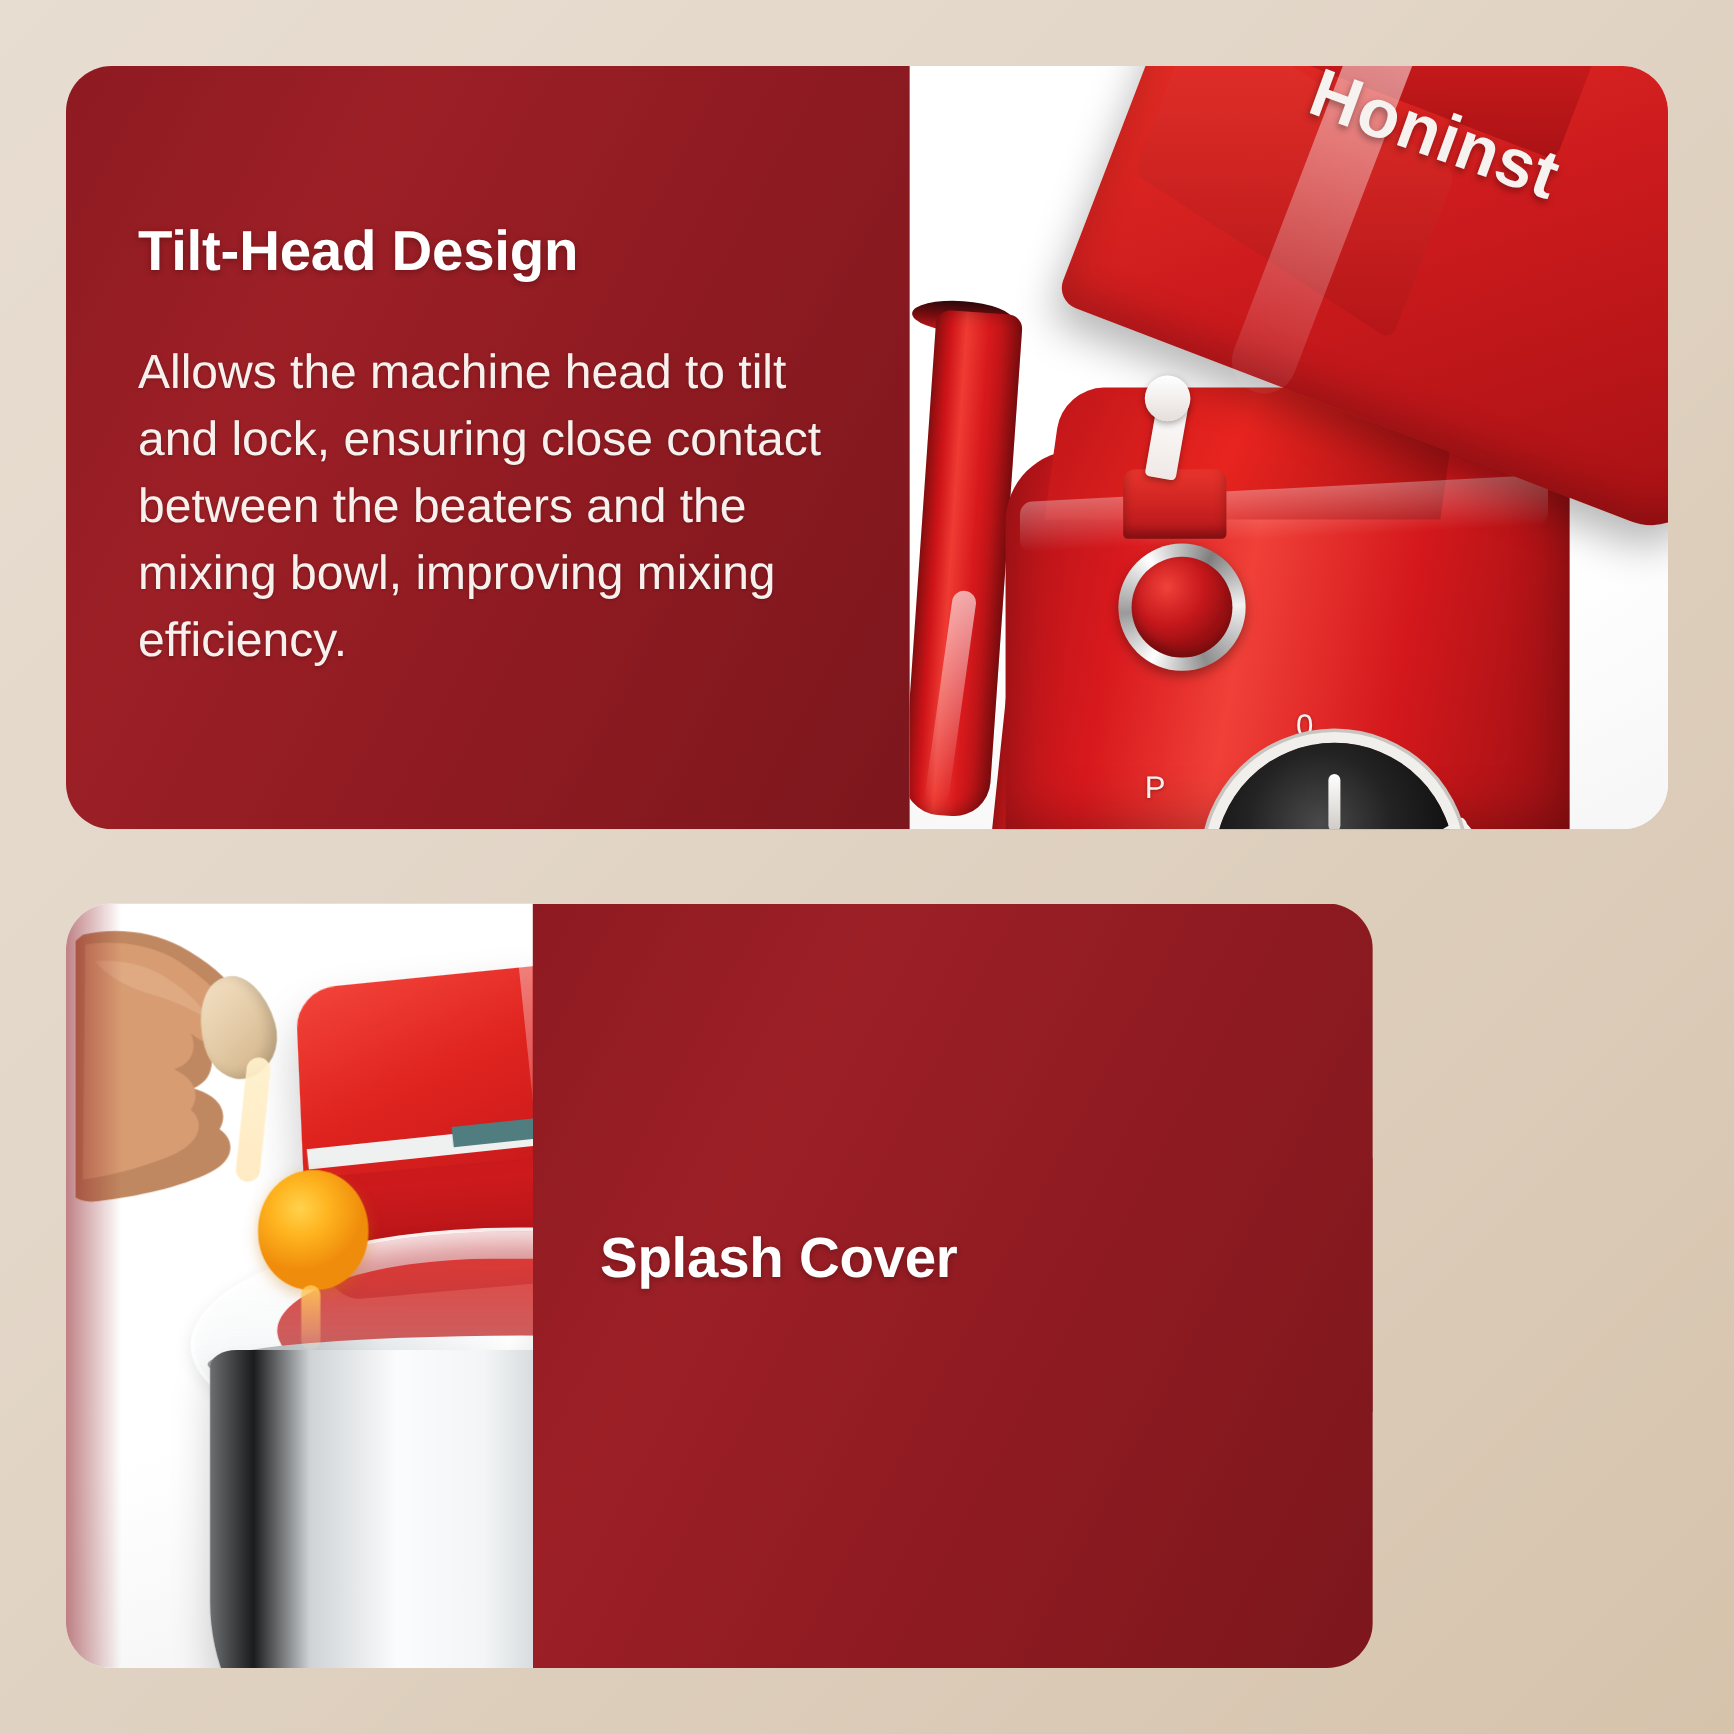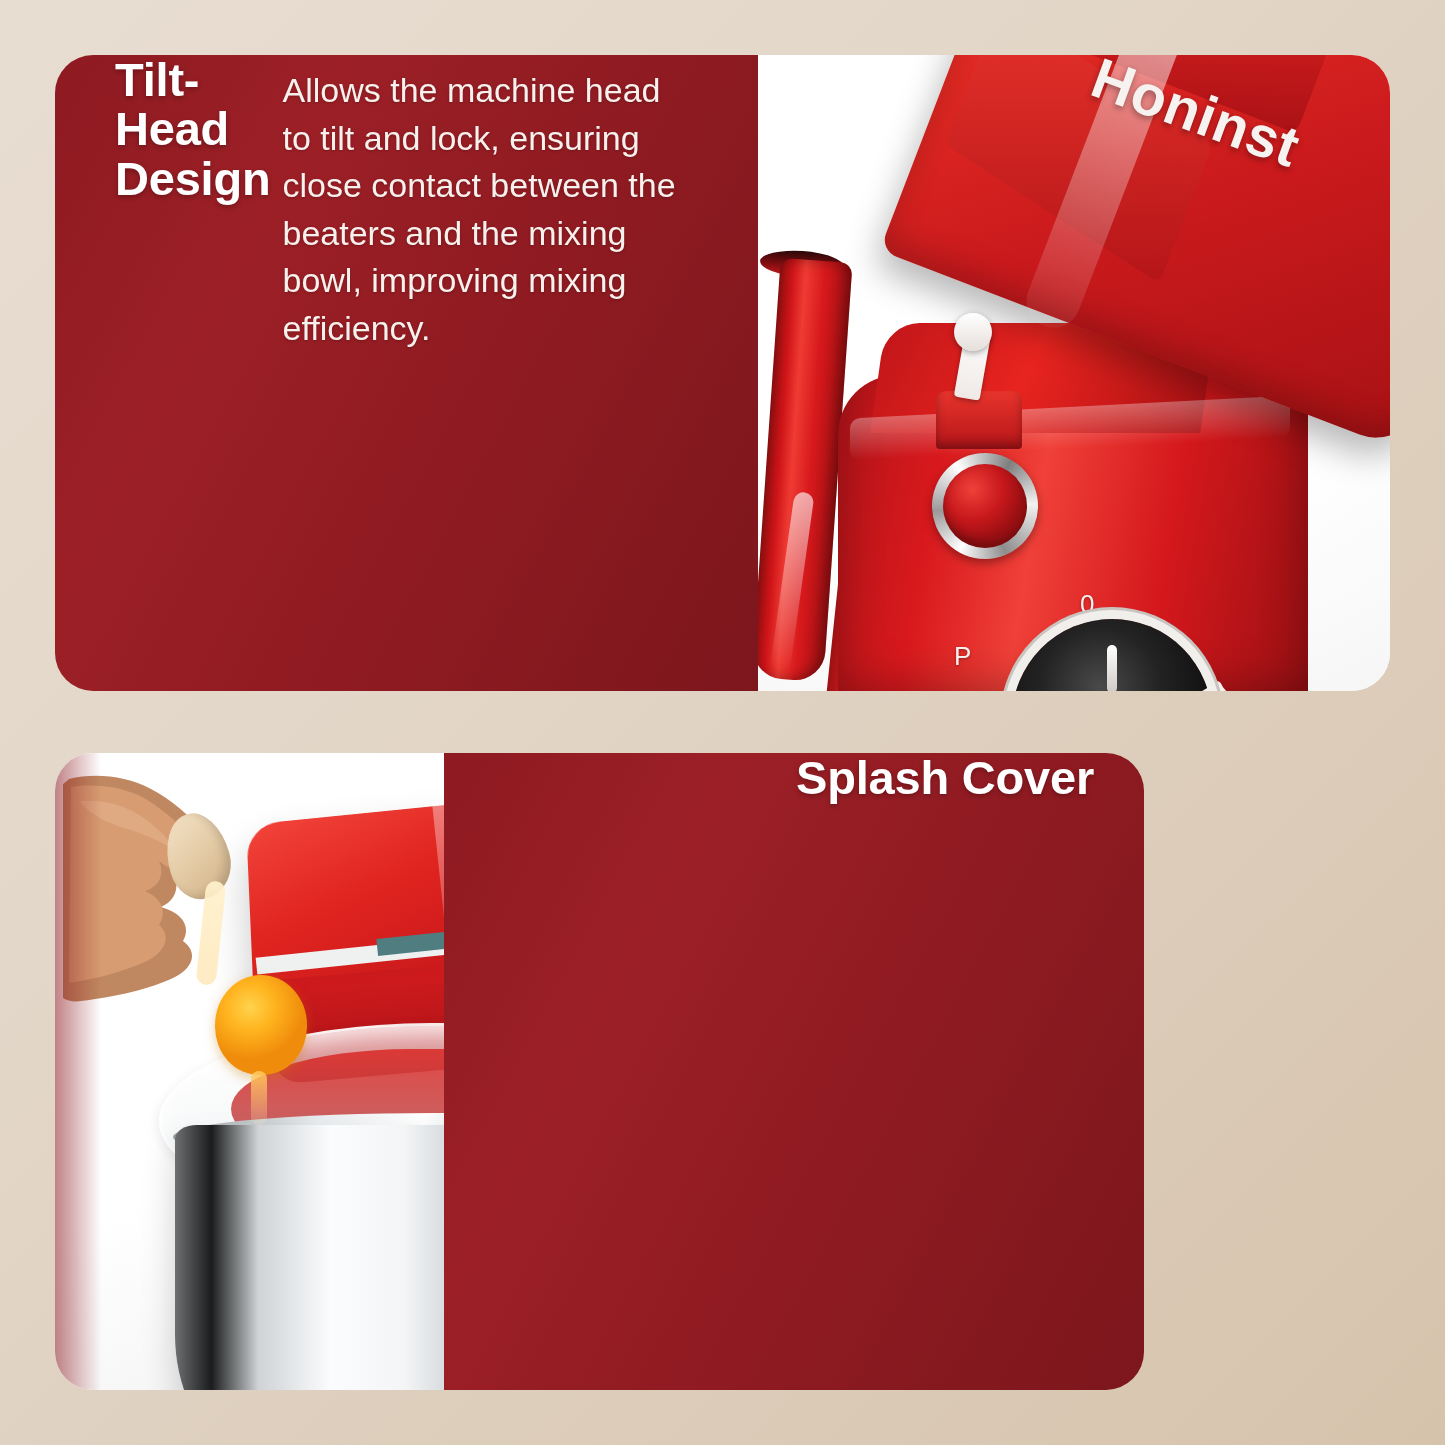--- a/index.html
+++ b/index.html
@@ -17,41 +17,41 @@
     border-radius:38px;
     overflow:hidden;
     display:flex;
   }
   .card-top{left:55px;top:55px;width:1335px;height:636px;}
   .card-bottom{left:55px;top:753px;width:1089px;height:637px;}
 
   .text-pane{
     position:relative;
     background:linear-gradient(118deg,#8e1a21 0%,#9c1f26 28%,#8e1a21 62%,#7c171d 100%);
-    display:flex;justify-content:flex-end;
+    display:flex;flex-direction:column;justify-content:center;
     box-sizing:border-box;
     z-index:3;
   }
   .text-pane.left{width:703px;padding:0 58px 0 60px;}
   .text-pane.right{width:700px;padding:0 50px 0 56px;}
 
   .panel-title{
     color:#ffffff;
     font-size:47px;
     font-weight:bold;
     letter-spacing:-0.2px;
     margin:0 0 48px 0;
     text-shadow:0 2px 5px rgba(0,0,0,.28);
     line-height:1.05;
   }
   .panel-body{
     color:#f7f1ee;
-    font-size:34px;
+    font-size:40px;
     line-height:1.40;
-    margin:12px;
+    margin:0;
     max-width:640px;
     text-shadow:0 1px 3px rgba(0,0,0,.22);
   }
 
   
   .photo-pane{position:relative;flex:1;background:#ffffff;overflow:hidden;}
 
   
   .tp{position:absolute;inset:0;background:
       radial-gradient(120% 90% at 40% 30%,#ffffff 0%,#ffffff 55%,#f4f4f4 100%);}

